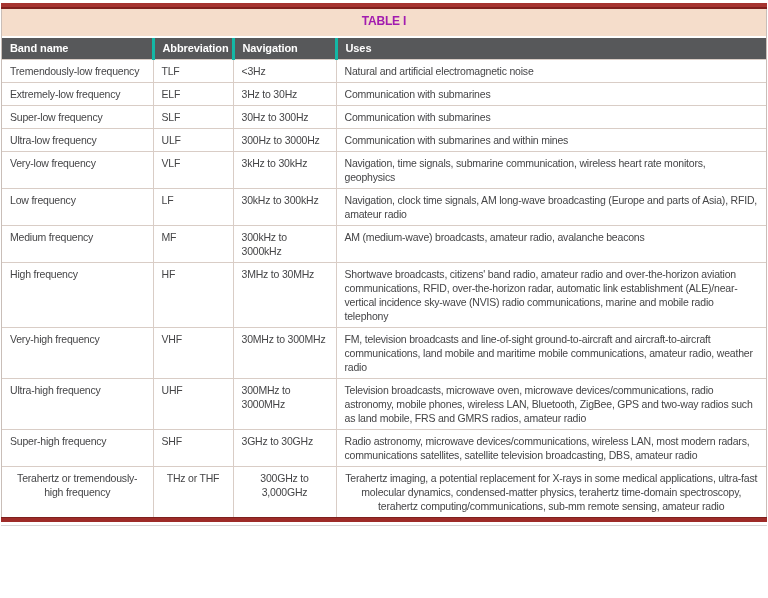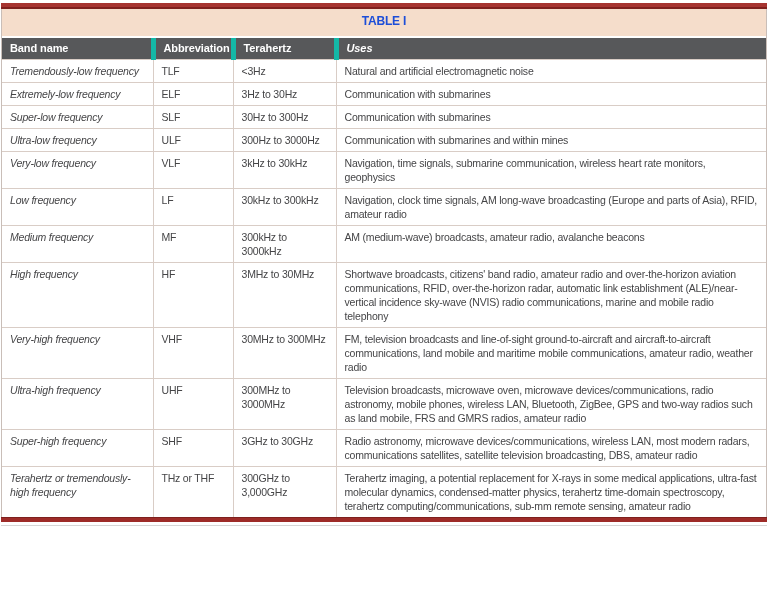--- a/index.html
+++ b/index.html
@@ -24,50 +24,50 @@
     margin:0 1px;
     border-left:1px solid #c9beb8; border-right:1px solid #c9beb8;
     background:#ffffff;
   }
 
   .title-block {
     background:#f5ddcb;
     text-align:center;
     padding:5px 8px 7px 8px;
     border-bottom:2px solid #ffffff;
-    color:#1d4ed8;
+    color:#a21caf;
   }
   .title-small { font-size:12px; font-weight:bold; letter-spacing:-0.2px; line-height:15px; }
   .title-big   { font-size:19px; font-weight:bold; letter-spacing:-0.3px; line-height:23px; }
 
   table { width:100%; border-collapse:collapse; table-layout:fixed; }
   col.col-band { width:151px; }
   col.col-abbr { width:80px; }
   col.col-freq { width:103px; }
 
   thead th {
     background:#57585a; color:#ffffff;
     font-size:11px; font-weight:bold; letter-spacing:-0.1px;
     text-align:left; padding:4px 8px 5px 8px;
-    border-right:5px solid #14b8a6;
+    border-right:3px solid #14b8a6;
     border-bottom:1px solid #d9cdc6;
   }
-  thead th:last-child { border-right:none;font-style:italic; }
+  thead th:last-child { border-right:none; }
 
   tbody td {
     font-size:10.5px; color:#454547; letter-spacing:-0.2px;
     line-height:14px; vertical-align:top;
     padding:4px 8px 4px 8px;
     border:1px solid #d9cdc6;
     background:#ffffff;
     word-wrap:break-word;
   }
-  tbody tr td:first-child { border-left:none;font-style:italic; }
+  tbody tr td:first-child { border-left:none; }
   tbody tr td:last-child  { border-right:none; }
-  tbody tr:last-child td  { border-bottom:none; }
+  tbody tr:last-child td  { border-bottom:none;text-align:center; }
 </style>
 </head>
 <body>
 
 <div class="page">
 
   <div class="top-rule"></div>
 
   <div class="frame">
 
@@ -79,21 +79,21 @@
       <colgroup>
         <col class="col-band">
           <col class="col-abbr">
           <col class="col-freq">
           <col class="col-uses">
       </colgroup>
       <thead>
         <tr>
           <th>Band name</th>
           <th>Abbreviation</th>
-          <th>Terahertz</th>
+          <th>Navigation</th>
           <th>Uses</th>
         </tr>
       </thead>
       <tbody>
           <tr>
             <td>Tremendously-low frequency</td>
             <td>TLF</td>
             <td>&lt;3Hz</td>
             <td>Natural and artificial electromagnetic noise</td>
           </tr>

